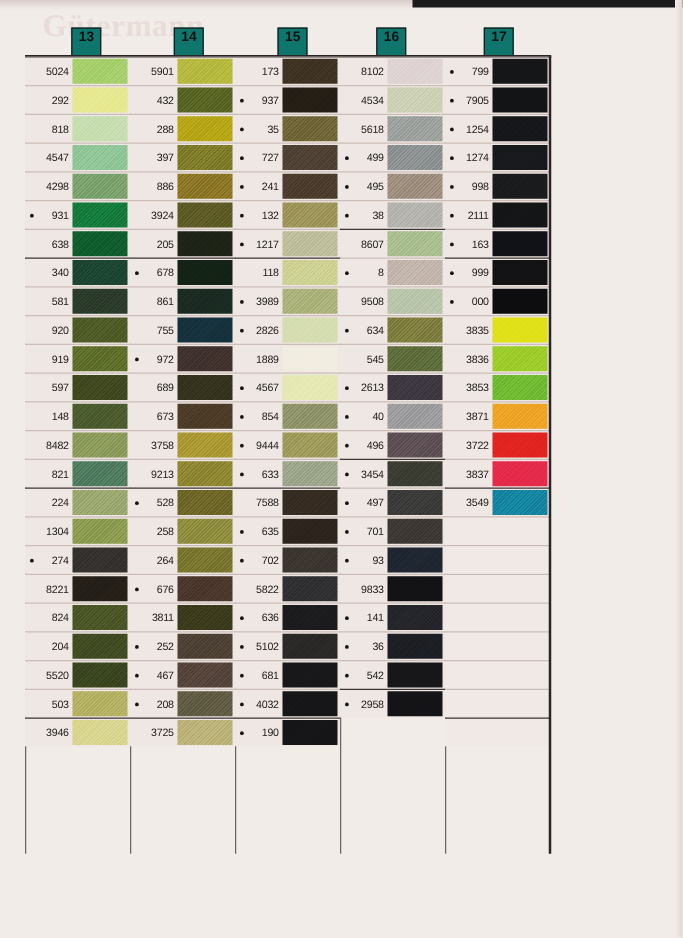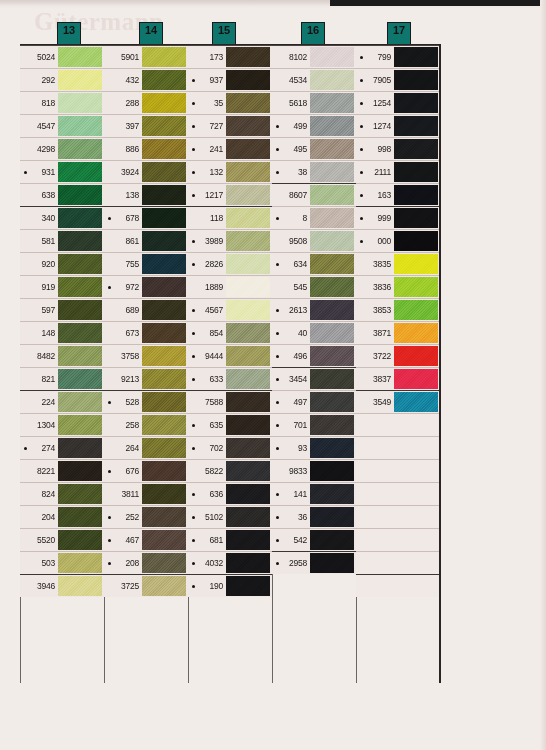--- a/index.html
+++ b/index.html
@@ -180,21 +180,21 @@
 <div id="page-shadow-top"></div>
 <div id="page-shadow-dark"></div>
 <div id="page-edge-right"></div>
 
 <div id="watermark">Gütermann</div>
 <div id="watermark-right"></div>
 
 <div id="headers">
     <div class="col-head" style="left: 57px;">13</div>
     <div class="col-head" style="left: 139px;">14</div>
-    <div class="col-head" style="left: 212px;">15</div>
+    <div class="col-head" style="left: 222px;">15</div>
     <div class="col-head" style="left: 301px;">16</div>
     <div class="col-head" style="left: 387px;">17</div>
   </div>
 
 <div id="grid-top-edge"></div>
 <div id="grid">
     <div class="column">
       <div class="col-sep" style="left: 0px;"></div>
       <div class="row first">
         <div class="label">5024</div>
@@ -313,21 +313,21 @@
       </div>
       <div class="row">
         <div class="label">886</div>
         <div class="swatch" style="background-color: rgb(138, 116, 38);"></div>
       </div>
       <div class="row">
         <div class="label">3924</div>
         <div class="swatch" style="background-color: rgb(92, 90, 38);"></div>
       </div>
       <div class="row">
-        <div class="label">138</div>
+        <div class="label">205</div>
         <div class="swatch" style="background-color: rgb(29, 35, 22);"></div>
       </div>
       <div class="row heavy">
         <div class="label">678<span class="dot"></span></div>
         <div class="swatch" style="background-color: rgb(19, 34, 22);"></div>
       </div>
       <div class="row">
         <div class="label">861</div>
         <div class="swatch" style="background-color: rgb(26, 42, 34);"></div>
       </div>

